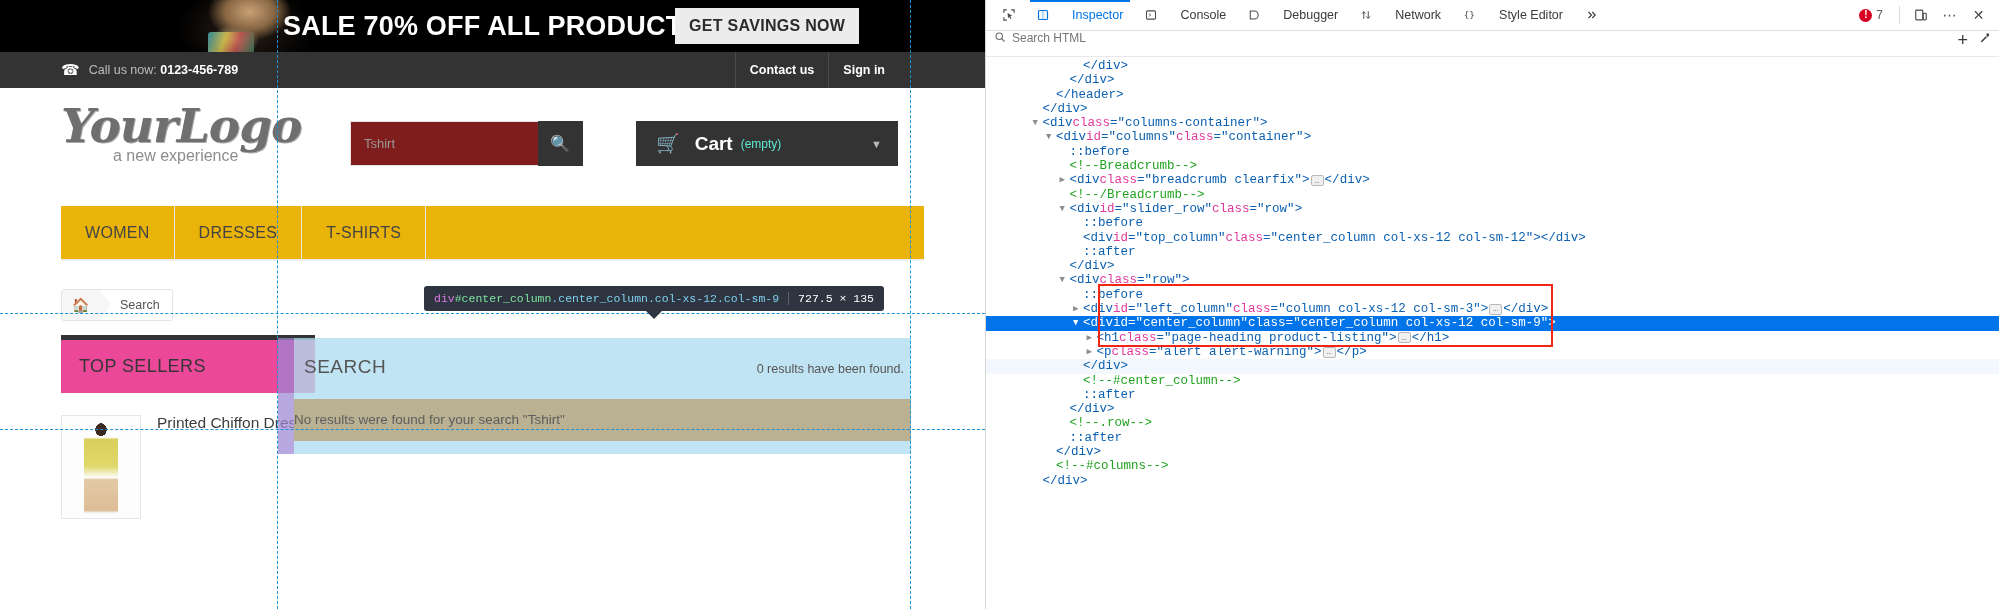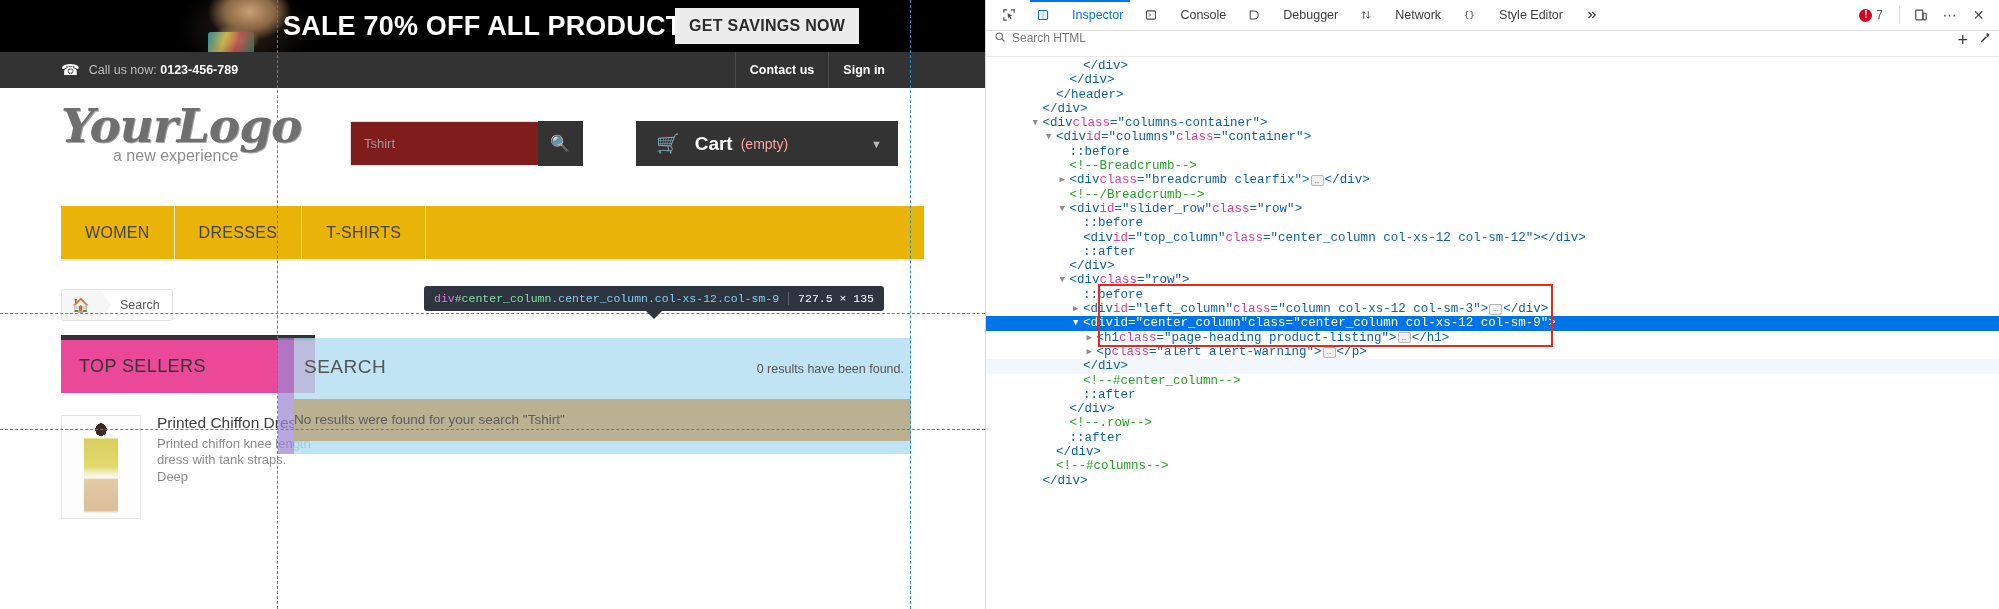--- a/index.html
+++ b/index.html
@@ -98,21 +98,21 @@
     color: #ffffff; font-size: 16px; cursor: pointer;
     display: flex; align-items: center; justify-content: center;
   }
   .cart-box {
     position: absolute; left: 636px; top: 33px;
     width: 262px; height: 45px; background: #333333; color: #ffffff;
     display: flex; align-items: center; cursor: pointer;
   }
   .cart-icon { font-size: 19px; margin-left: 20px; margin-right: 15px; }
   .cart-label { font-size: 19px; font-weight: 700; }
-  .cart-empty { font-size: 14px; color: #fca5a5; margin-left: 8px; }
+  .cart-empty { font-size: 12px; color: #5eead4; margin-left: 8px; }
   .cart-caret { margin-left: auto; margin-right: 16px; font-size: 11px; color: #b8b8b8; }
 
   
   .catmenu {
     height: 55px; margin: 8px 61px;
     background: #eab308; border-bottom: 2px solid #ededed;
     display: flex; align-items: stretch;
   }
   .catmenu-item {
     display: flex; align-items: center; padding: 0 24px;
@@ -370,21 +370,20 @@
       <div class="left-column">
         <div class="topsellers-head">
           <div class="topsellers-title">TOP SELLERS</div>
         </div>
         <div class="ts-product">
           <div class="ts-thumb">
               <div class="figure"></div>
             </div>
           <div class="ts-info">
             <div class="ts-name">Printed Chiffon Dress</div>
-            <div class="ts-desc">Printed chiffon knee length dress with tank straps. Deep</div>
           </div>
         </div>
       </div>
 
       <div class="center-column">
         <div class="cc-pad-left"></div>
         <div class="cc-content"></div>
         <div class="cc-alert"></div>
       </div>
       <div class="cc-heading-row" style="position:absolute; left:304px; top:21px; width:600px;">

